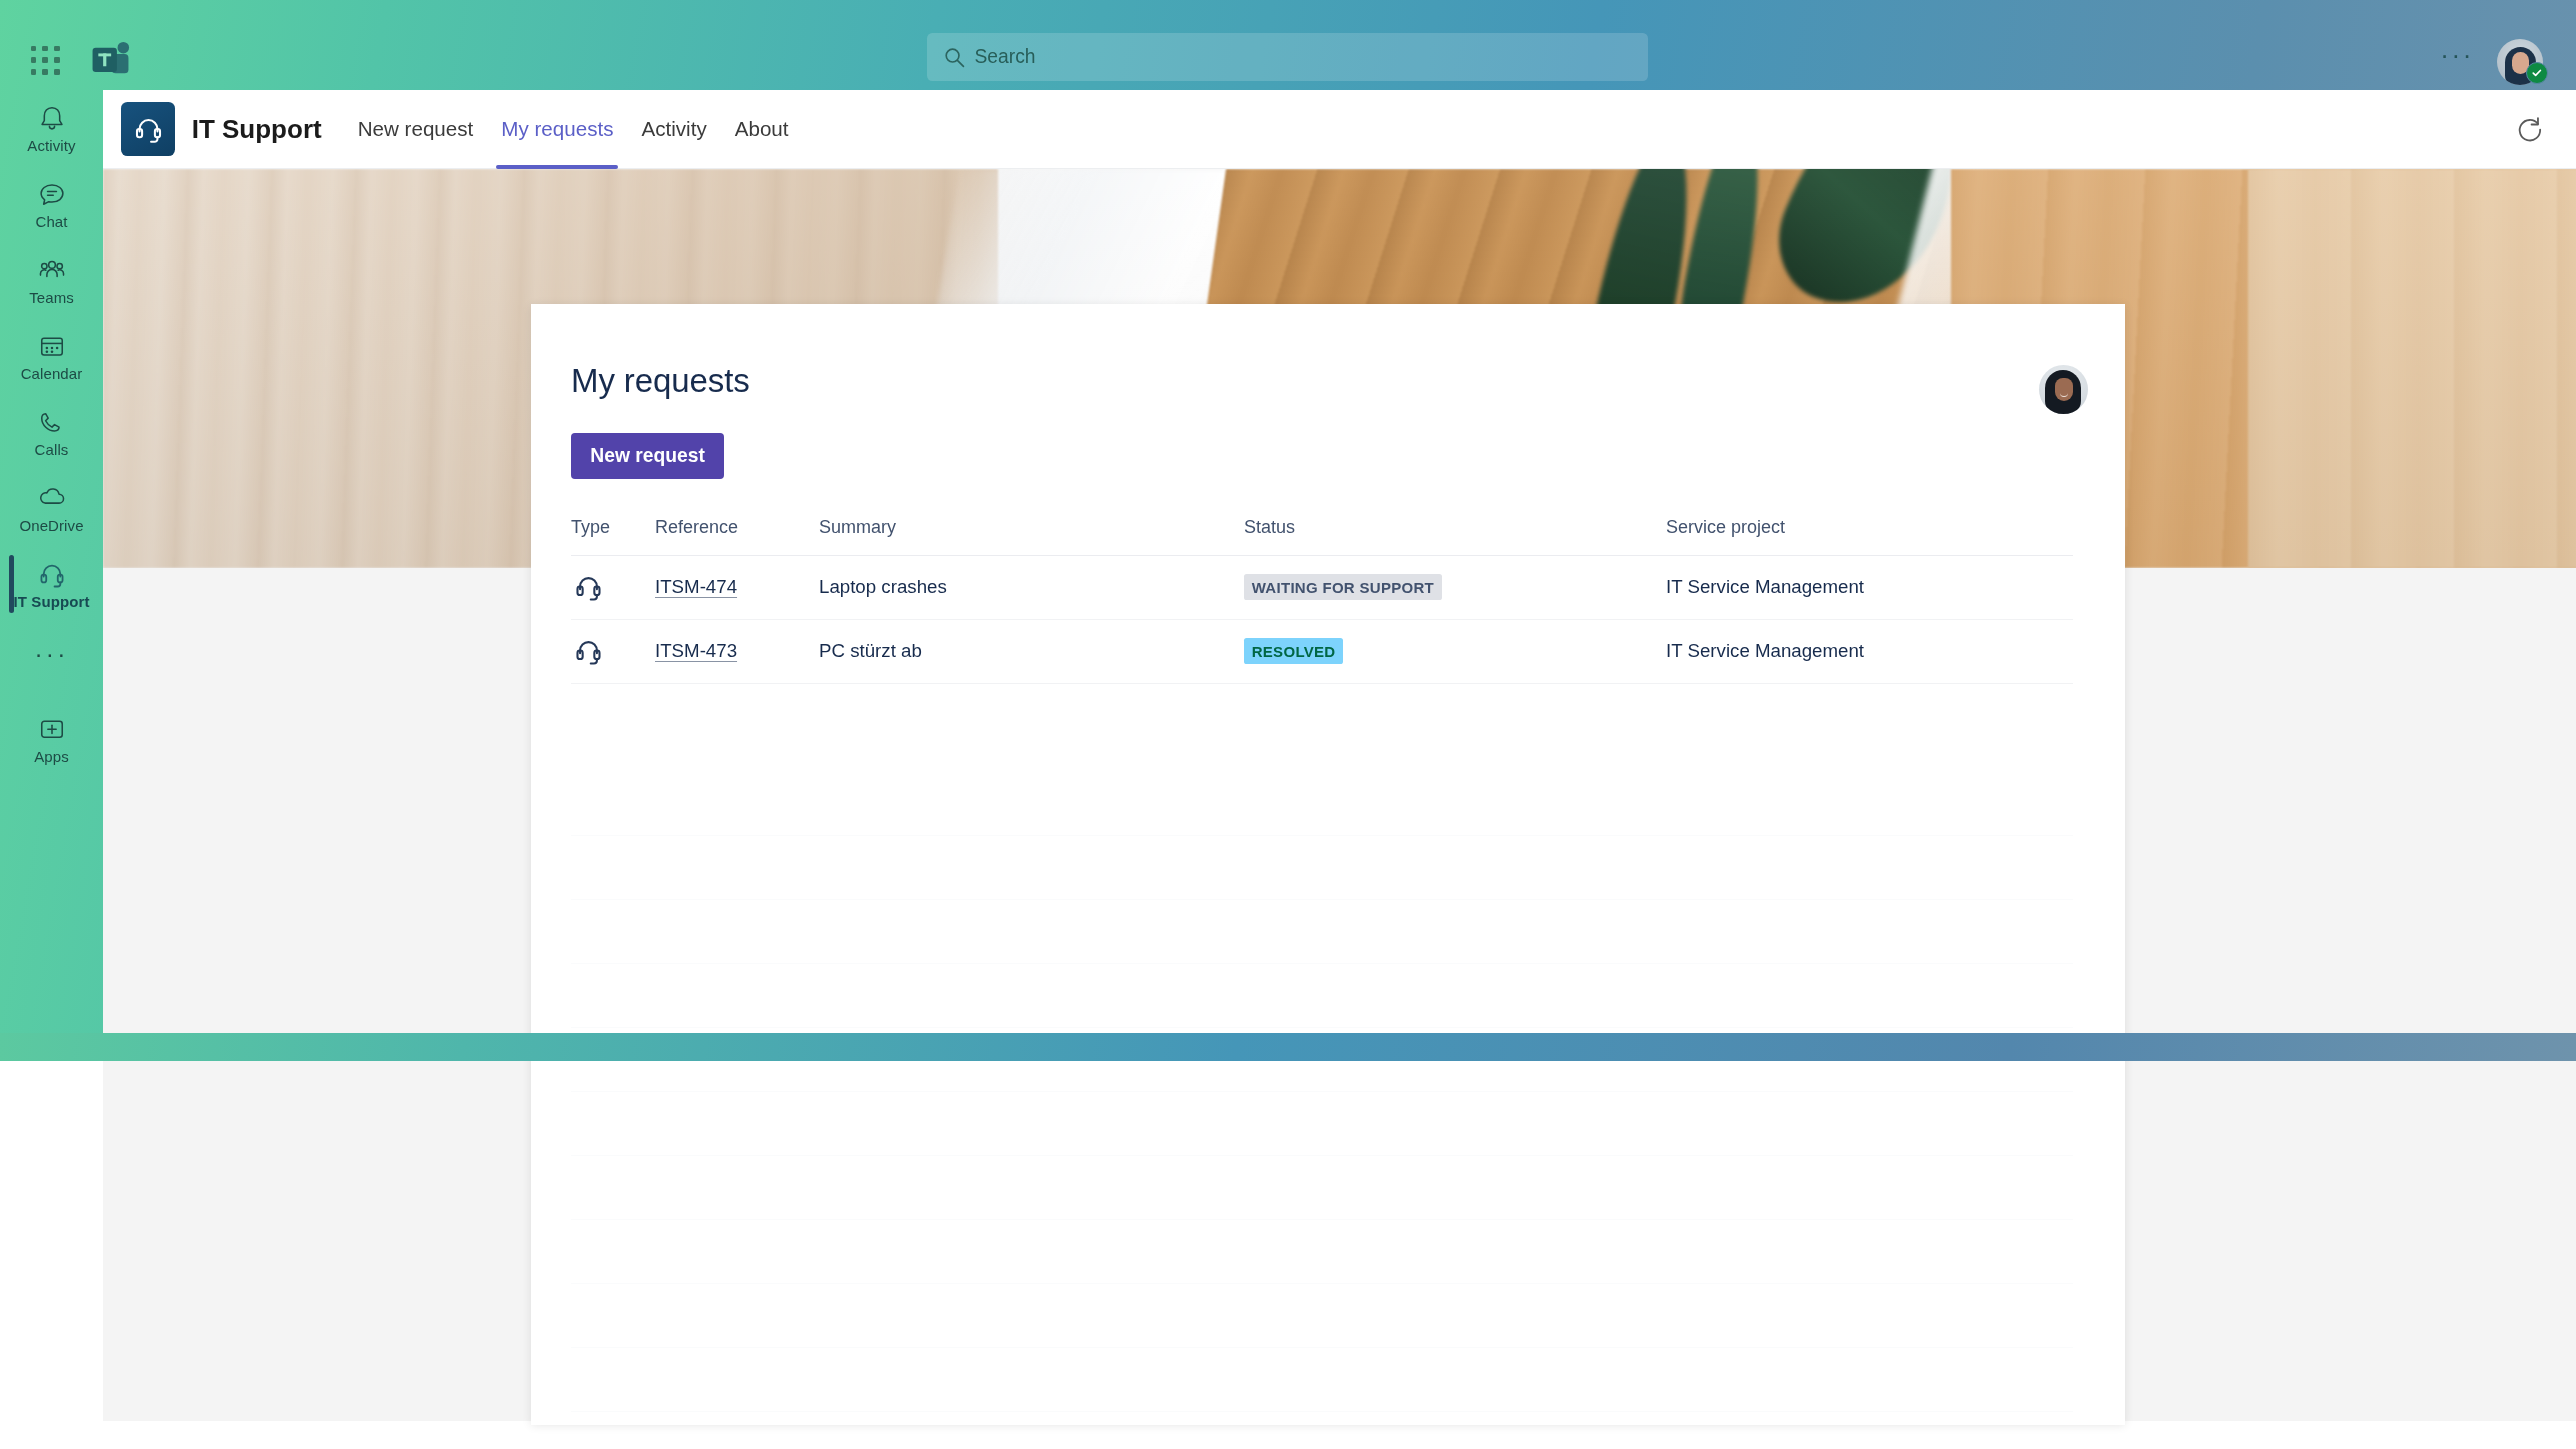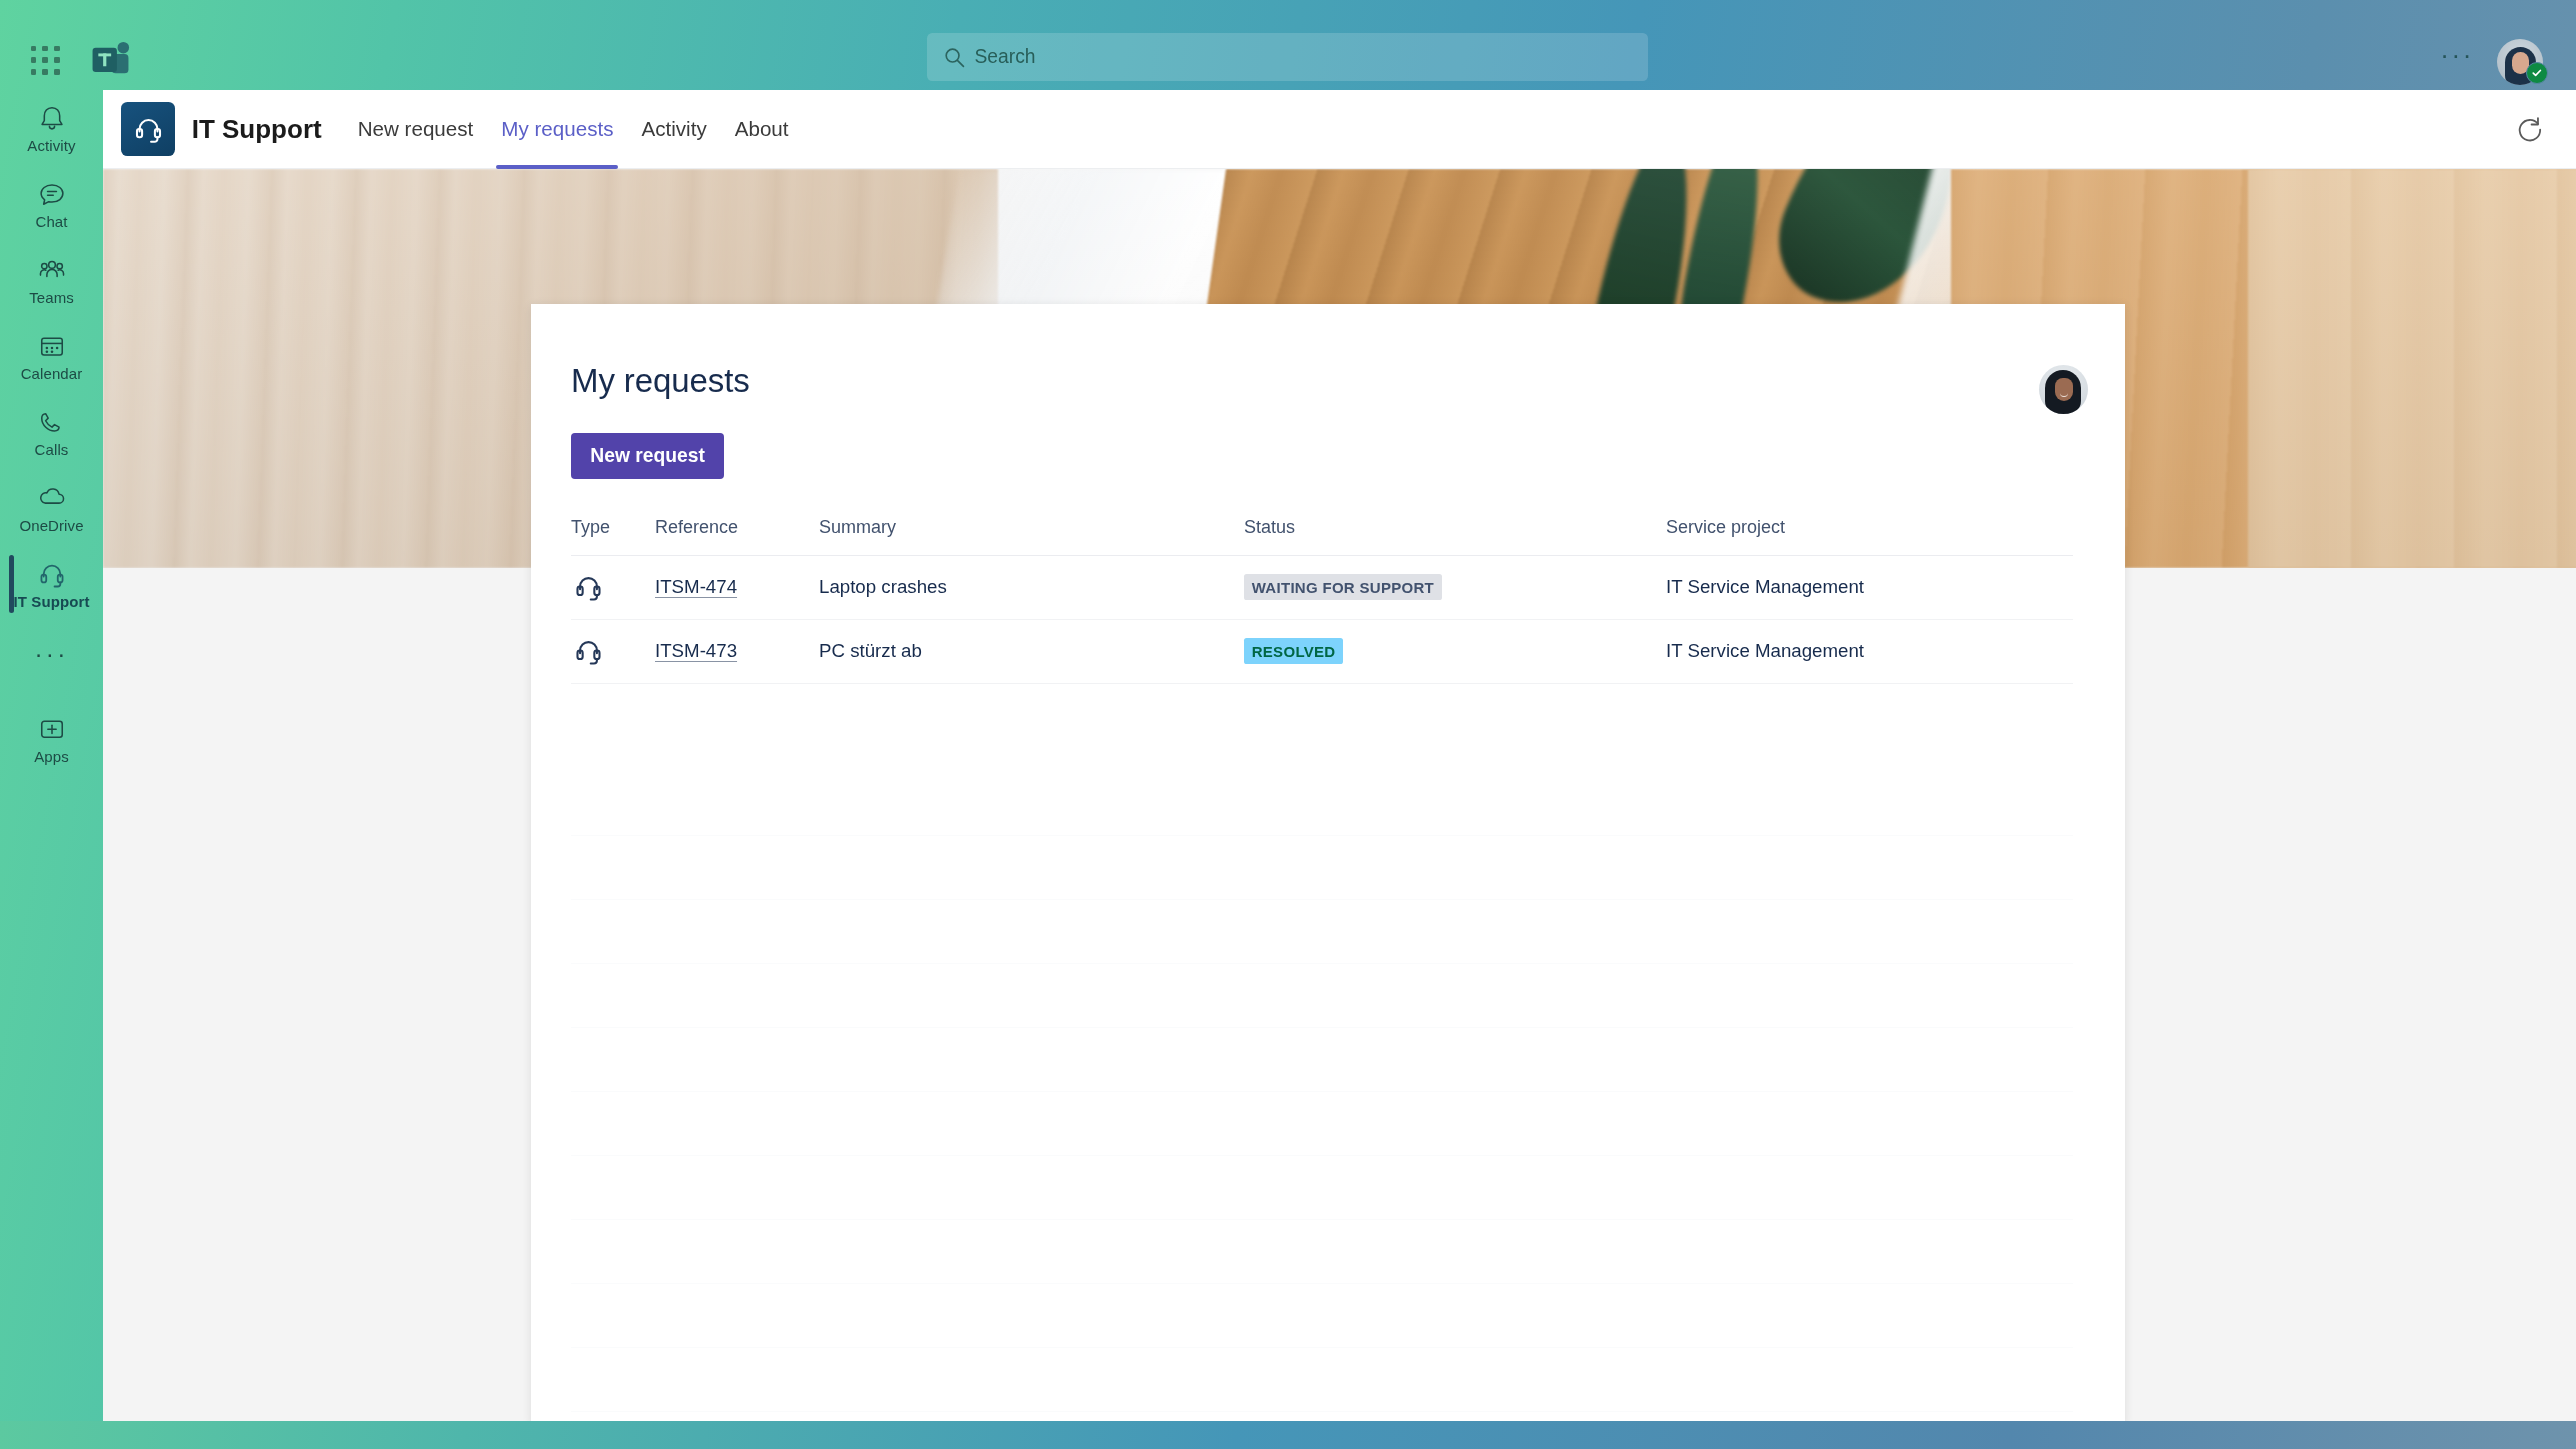--- a/index.html
+++ b/index.html
@@ -7,21 +7,21 @@
   html, body {
     width: 2576px; height: 1449px;
     overflow: hidden;
     font-family: "Liberation Sans", sans-serif;
     background: #ffffff;
   }
 
   
   #teams-shell {
     position: relative;
-    width: 2576px; height: 1449px;
+    width: 2576px; height: 1061px;
     background: linear-gradient(100deg, #5fd3a0 0%, #52c4a8 14%, #49aeb4 34%, #4596b8 58%, #5b8fae 82%, #6f93ad 100%);
   }
 
   
   #titlebar {
     position: absolute; left: 0; top: 0;
     width: 2576px; height: 90px;
     display: flex; align-items: center;
     z-index: 30;
   }

